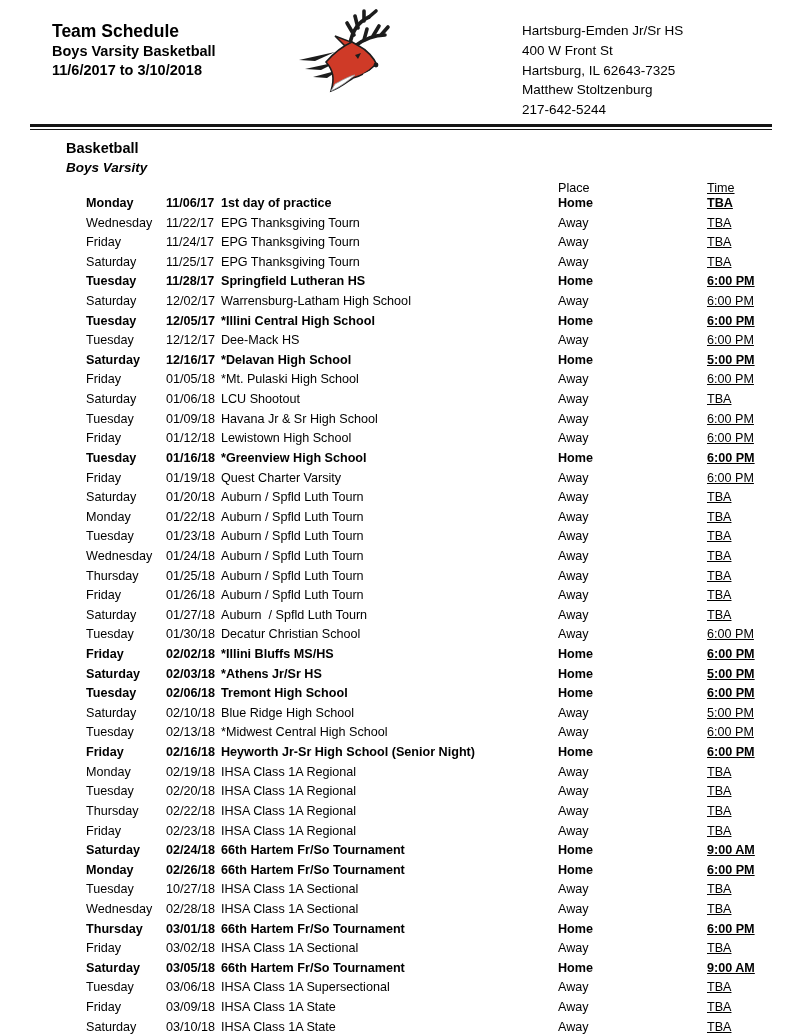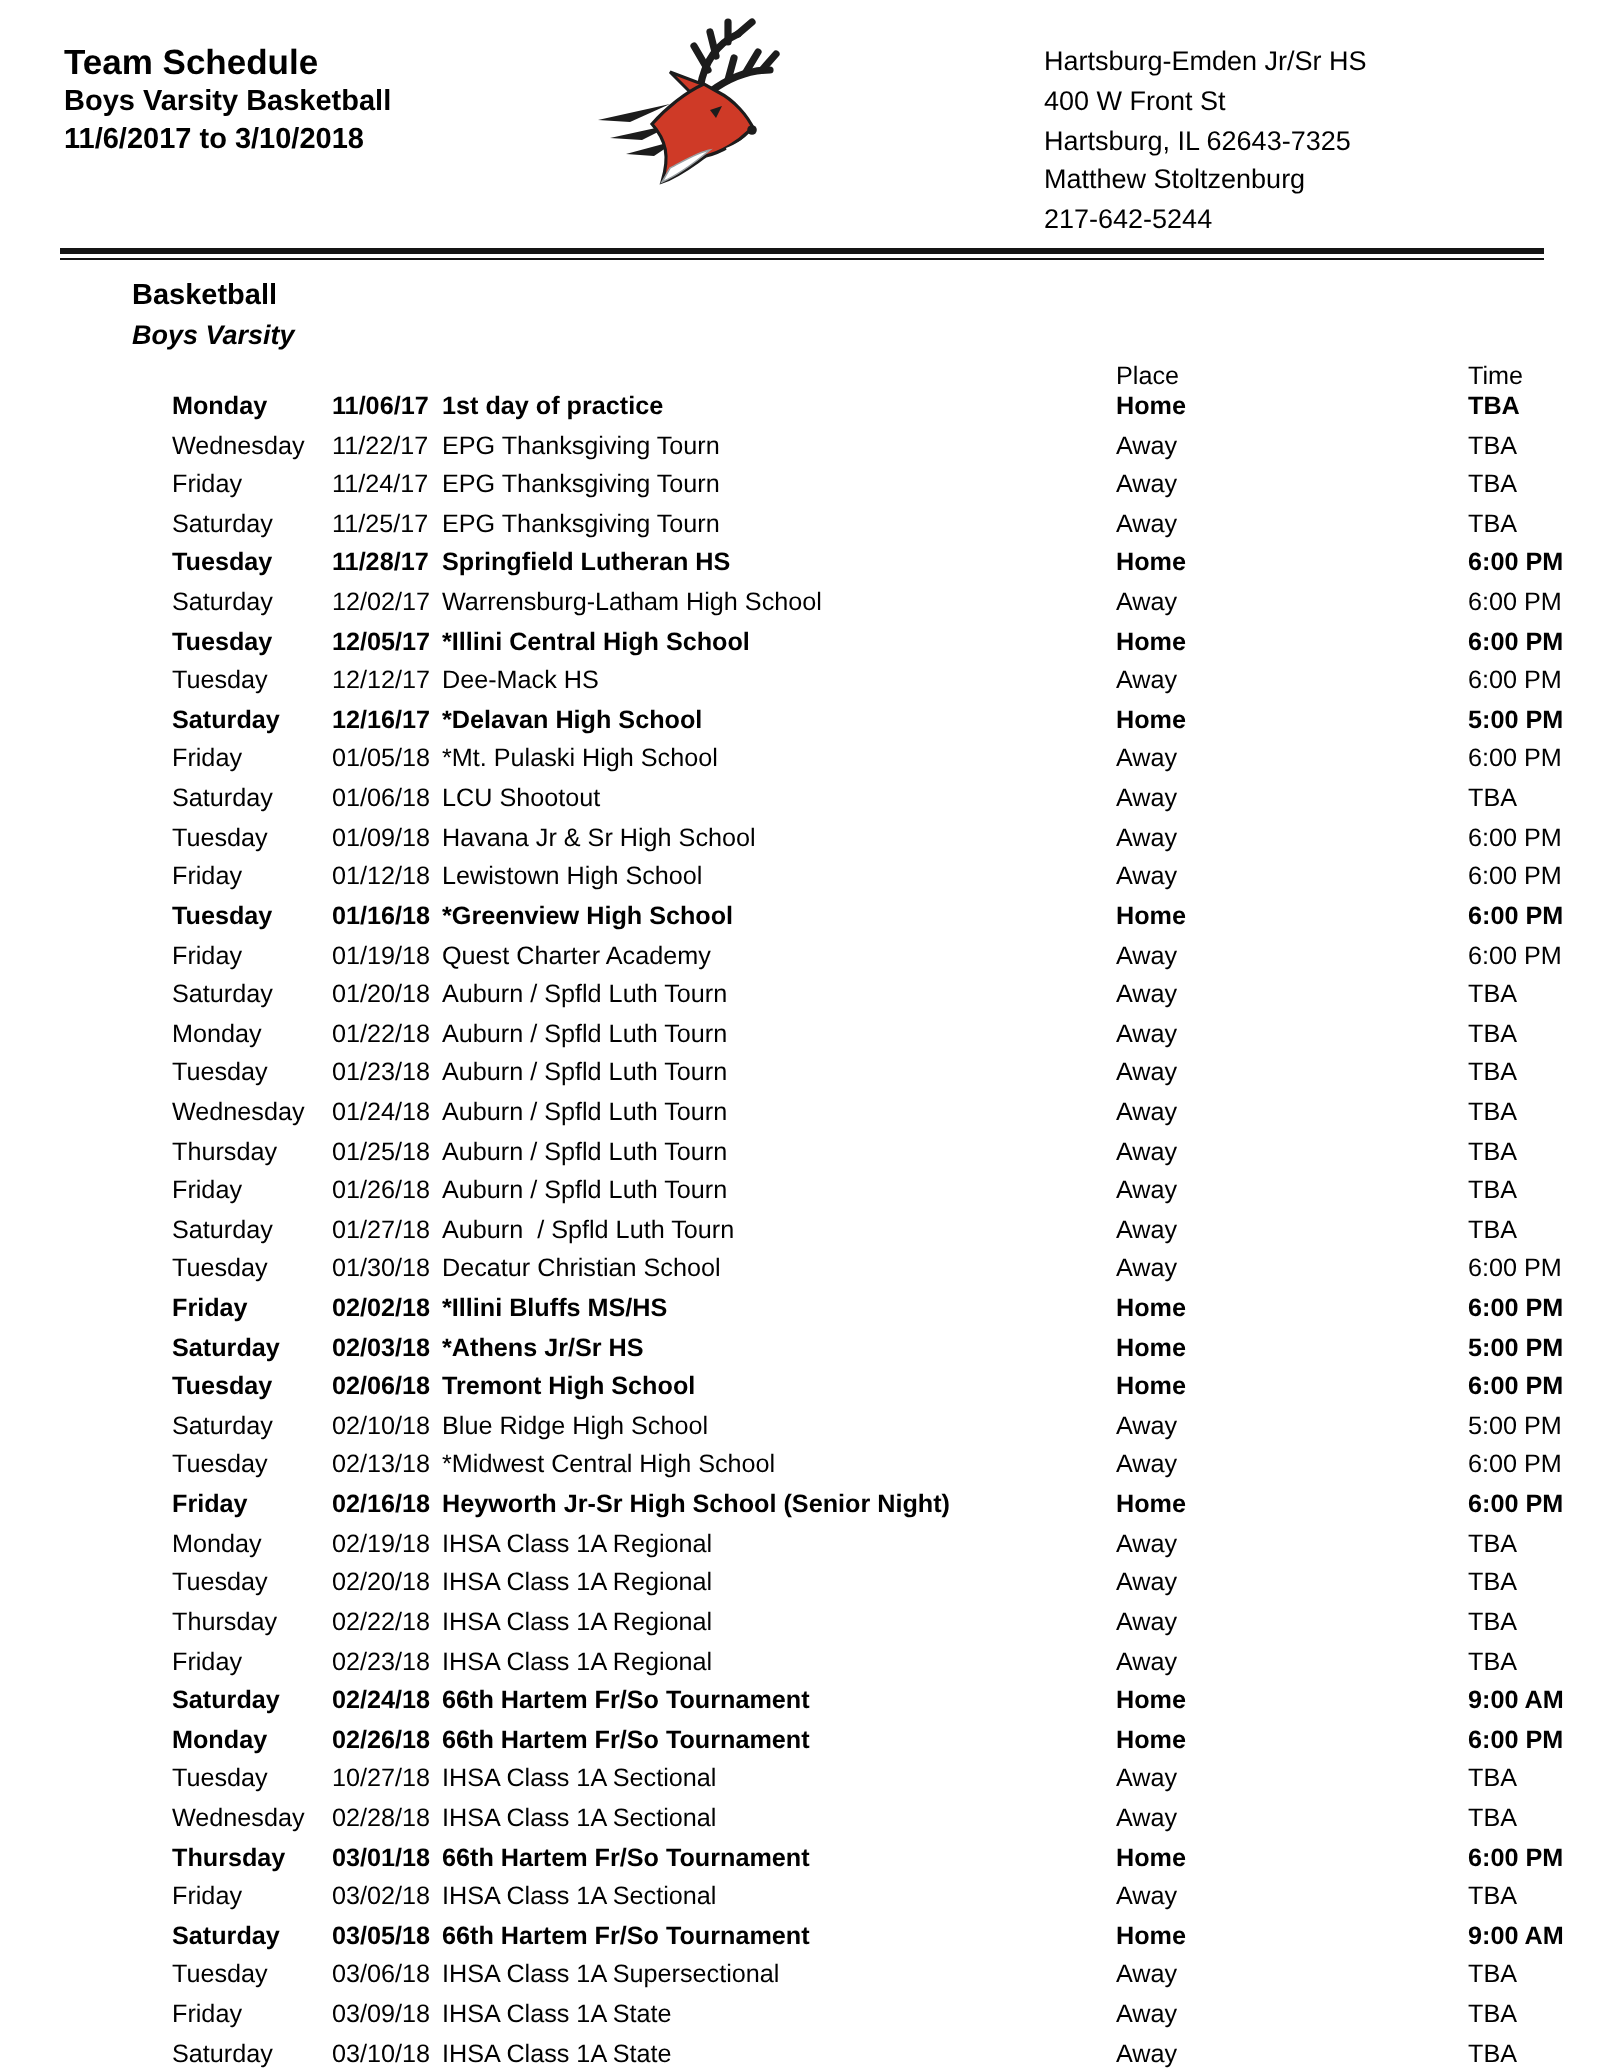--- a/index.html
+++ b/index.html
@@ -1,21 +1,21 @@
 <!DOCTYPE html>
 <html><head>
 <meta charset="utf-8">
 <style>
   html,body{margin:0;padding:0;background:#ffffff;}
   .page{
     position:relative;width:800px;height:1035px;background:#ffffff;
     font-family:"Liberation Sans",sans-serif;color:#000;overflow:hidden;
   }
   
-  .hdr-left{position:absolute;left:32px;top:20px;}
+  .hdr-left{position:absolute;left:52px;top:20px;}
   .title{font-size:17.5px;font-weight:bold;line-height:22px;}
   .subtitle{font-size:14.5px;font-weight:bold;line-height:19px;}
   .daterange{font-size:14.5px;font-weight:bold;line-height:19px;}
   .logo{position:absolute;left:297px;top:8px;width:95px;height:85px;}
   .hdr-right{position:absolute;left:522px;top:21px;font-size:13.5px;font-weight:normal;line-height:19.8px;}
   
   .divider{position:absolute;left:30px;top:124px;width:742px;height:2px;
     border-top:3px solid #151515;border-bottom:1px solid #151515;}
   
   .sport{position:absolute;left:46px;top:140px;font-size:14.5px;font-weight:bold;margin-left:20px;}
@@ -23,21 +23,21 @@
   
   .table{position:absolute;left:0;top:181px;width:800px;}
   .thead{position:relative;height:13px;font-size:12.6px;font-weight:normal;}
   .row{position:relative;height:19.62px;line-height:19.62px;font-size:12.6px;padding-left:32px;}
   .row.b{font-weight:bold;}
   .cell,.hcell{position:absolute;top:0;white-space:pre;}
   .c-day{left:86px;}
   .c-date{left:166px;}
   .c-event{left:221px;}
   .c-place{left:530px;margin-left:28px;}
-  .c-time{left:734px;}
+  .c-time{left:707px;text-decoration:underline;}
 </style>
 </head>
 <body>
 
 <div class="page">
 
   <div class="hdr-left">
     <div class="title">Team Schedule</div>
     <div class="subtitle">Boys Varsity Basketball</div>
     <div class="daterange">11/6/2017 to 3/10/2018</div>
@@ -189,21 +189,21 @@
         <div class="row b">
           <span class="cell c-day">Tuesday</span>
           <span class="cell c-date">01/16/18</span>
           <span class="cell c-event">*Greenview High School</span>
           <span class="cell c-place">Home</span>
           <span class="cell c-time">6:00 PM</span>
         </div>
         <div class="row">
           <span class="cell c-day">Friday</span>
           <span class="cell c-date">01/19/18</span>
-          <span class="cell c-event">Quest Charter Academy</span>
+          <span class="cell c-event">Quest Charter Varsity</span>
           <span class="cell c-place">Away</span>
           <span class="cell c-time">6:00 PM</span>
         </div>
         <div class="row">
           <span class="cell c-day">Saturday</span>
           <span class="cell c-date">01/20/18</span>
           <span class="cell c-event">Auburn / Spfld Luth Tourn</span>
           <span class="cell c-place">Away</span>
           <span class="cell c-time">TBA</span>
         </div>

